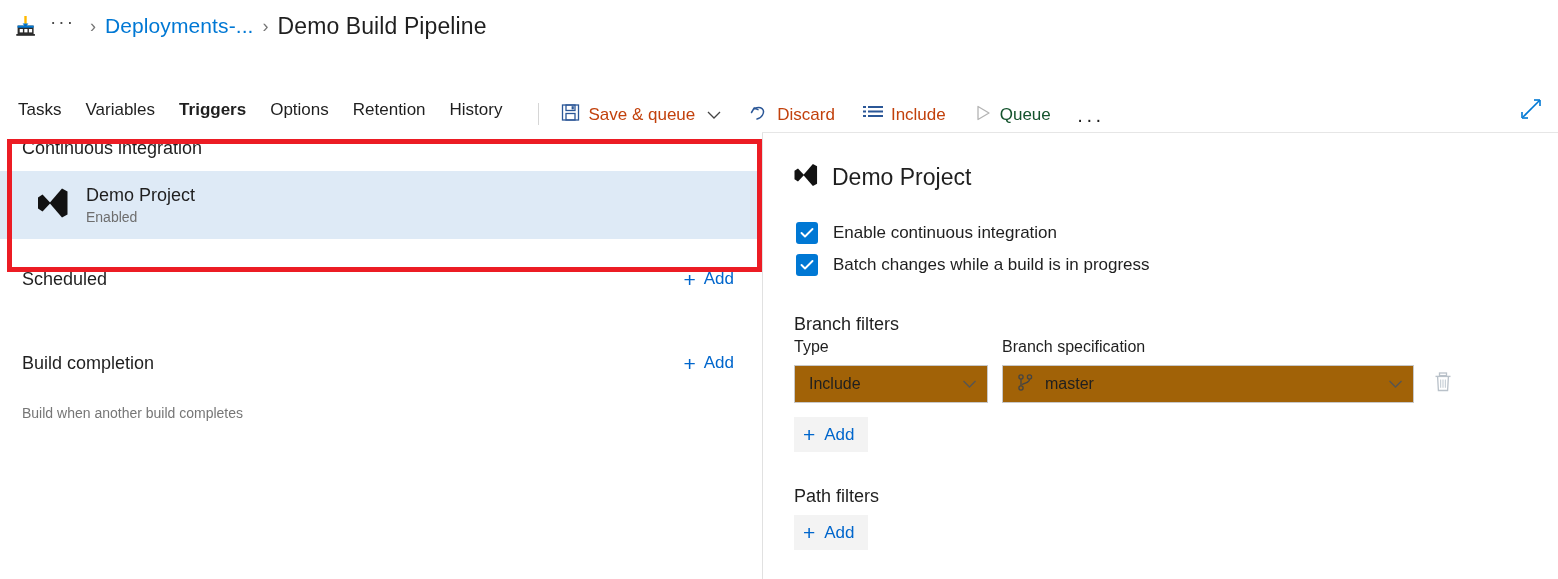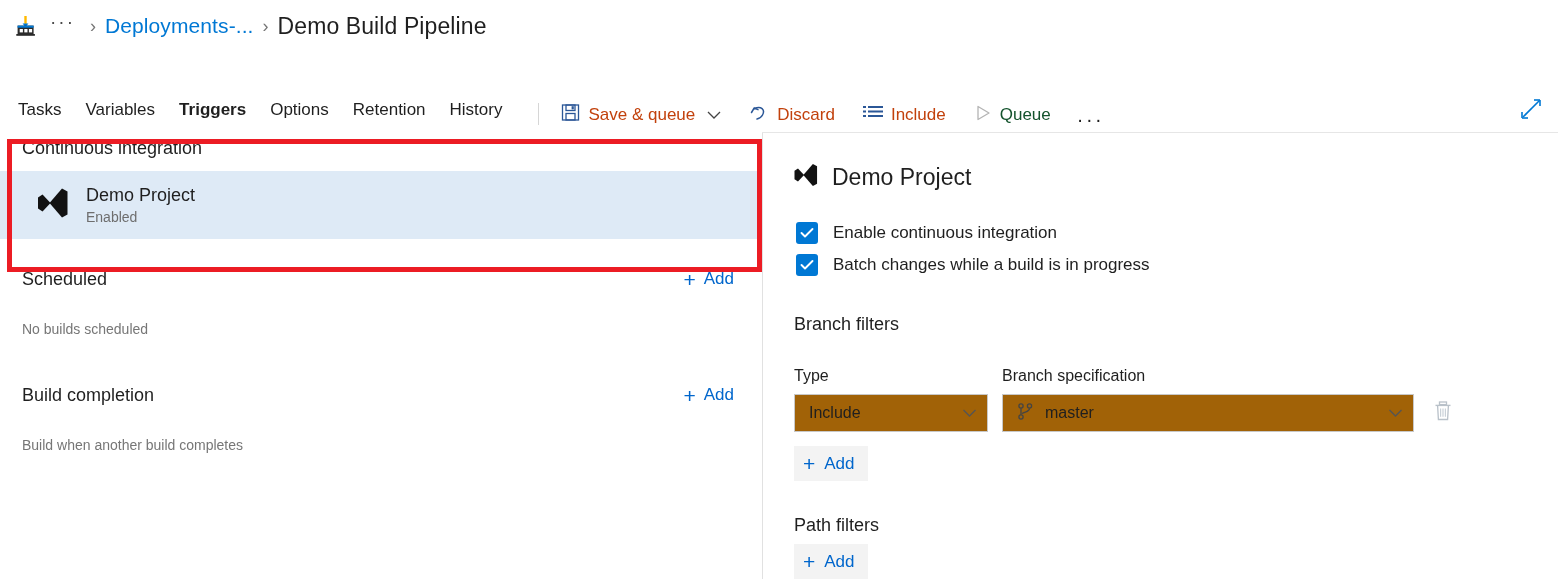--- a/index.html
+++ b/index.html
@@ -114,21 +114,21 @@
   .cb-row {
     display: flex; align-items: center; gap: 15px; padding-left: 33px; margin-top: 10px; cursor: pointer;
   }
   .cb-row.first { margin-top: 30px; }
   .cb-box {
     width: 22px; height: 22px; border-radius: 3px; background: #0078d4;
     display: flex; align-items: center; justify-content: center; flex: none;
   }
   .cb-label { font-size: 17px; color: #1f1f1f; }
   .grp-title { font-size: 18px; color: #1f1f1f; padding-left: 31px; margin-top: 38px; }
-  .filters-row { display: flex; align-items: flex-end; gap: 14px; padding-left: 31px; margin-top: 32px; }
+  .filters-row { display: flex; align-items: flex-end; gap: 14px; padding-left: 31px; margin-top: 3px; }
   .field { display: flex; flex-direction: column; gap: 9px; }
   .field-label { font-size: 16px; color: #1f1f1f; }
   .select-box {
     height: 38px; border: 1px solid #c8c8c8; background: #a16207;
     display: flex; align-items: center; padding: 0 10px 0 14px; cursor: pointer;
   }
   .select-box .val { font-size: 16px; color: #1f1f1f; flex: 1; display: flex; align-items: center; gap: 11px; }
   .type-select { width: 194px; }
   .branch-select { width: 412px; }
   .trash-btn { width: 30px; height: 38px; display: flex; align-items: center; justify-content: center; cursor: pointer; }
@@ -275,21 +275,20 @@
       </span>
     </div>
 
     <div class="sec-head sched-head">
       <span class="sec-title">Scheduled</span>
       <span class="add-link-inline">
         <span class="plus">+</span>
         <span>Add</span>
       </span>
     </div>
-    <div class="empty-note">No builds scheduled</div>
 
     <div class="sec-head bc-head">
       <span class="sec-title">Build completion</span>
       <span class="add-link-inline">
         <span class="plus">+</span>
         <span>Add</span>
       </span>
     </div>
     <div class="empty-note">Build when another build completes</div>
   </div>

